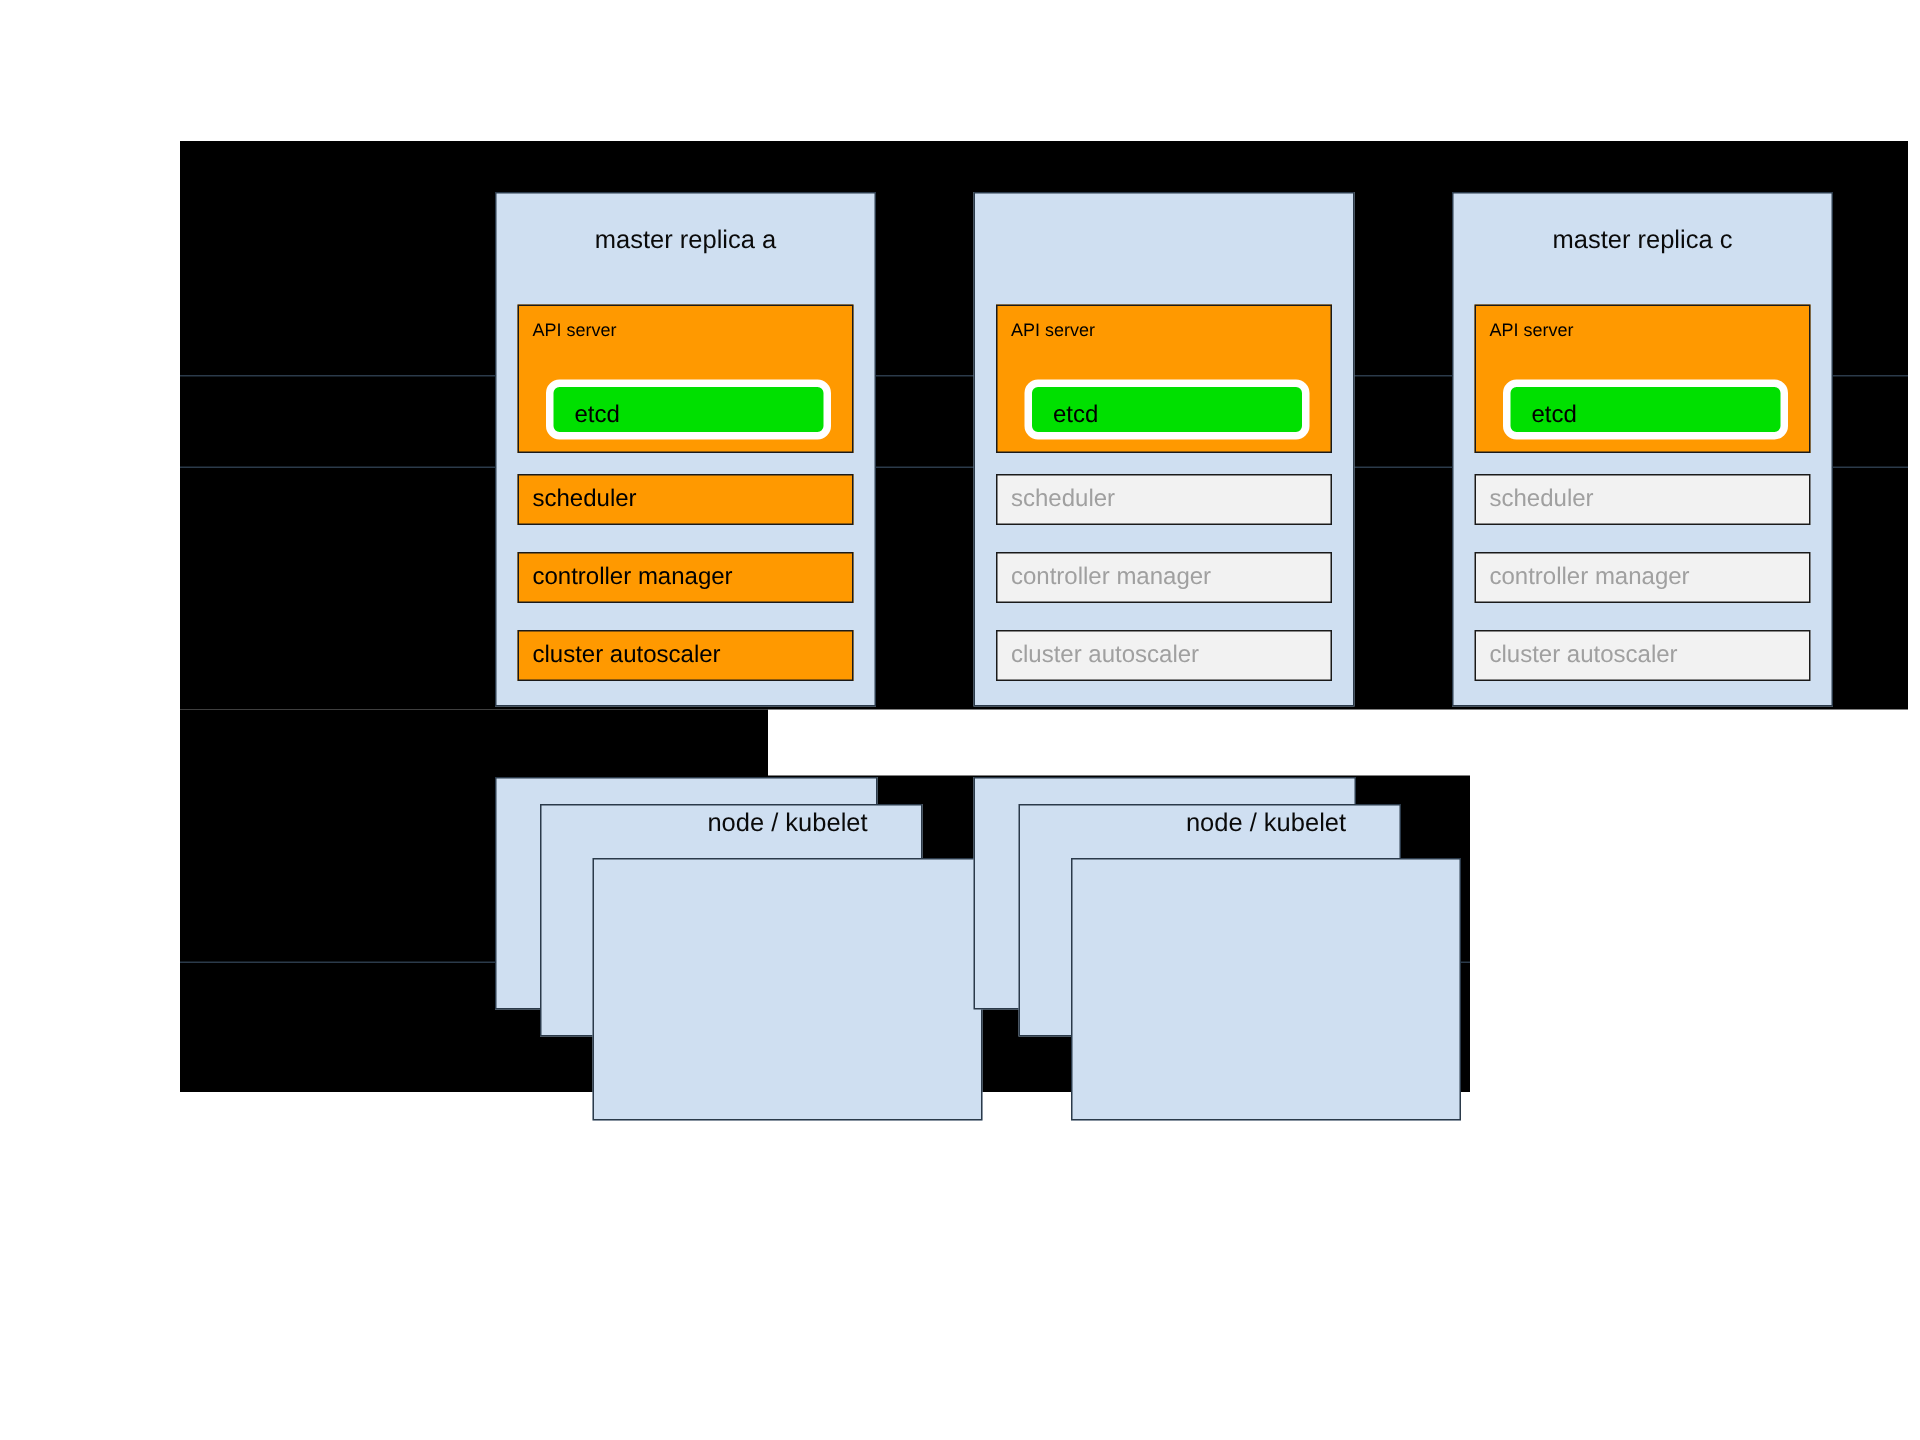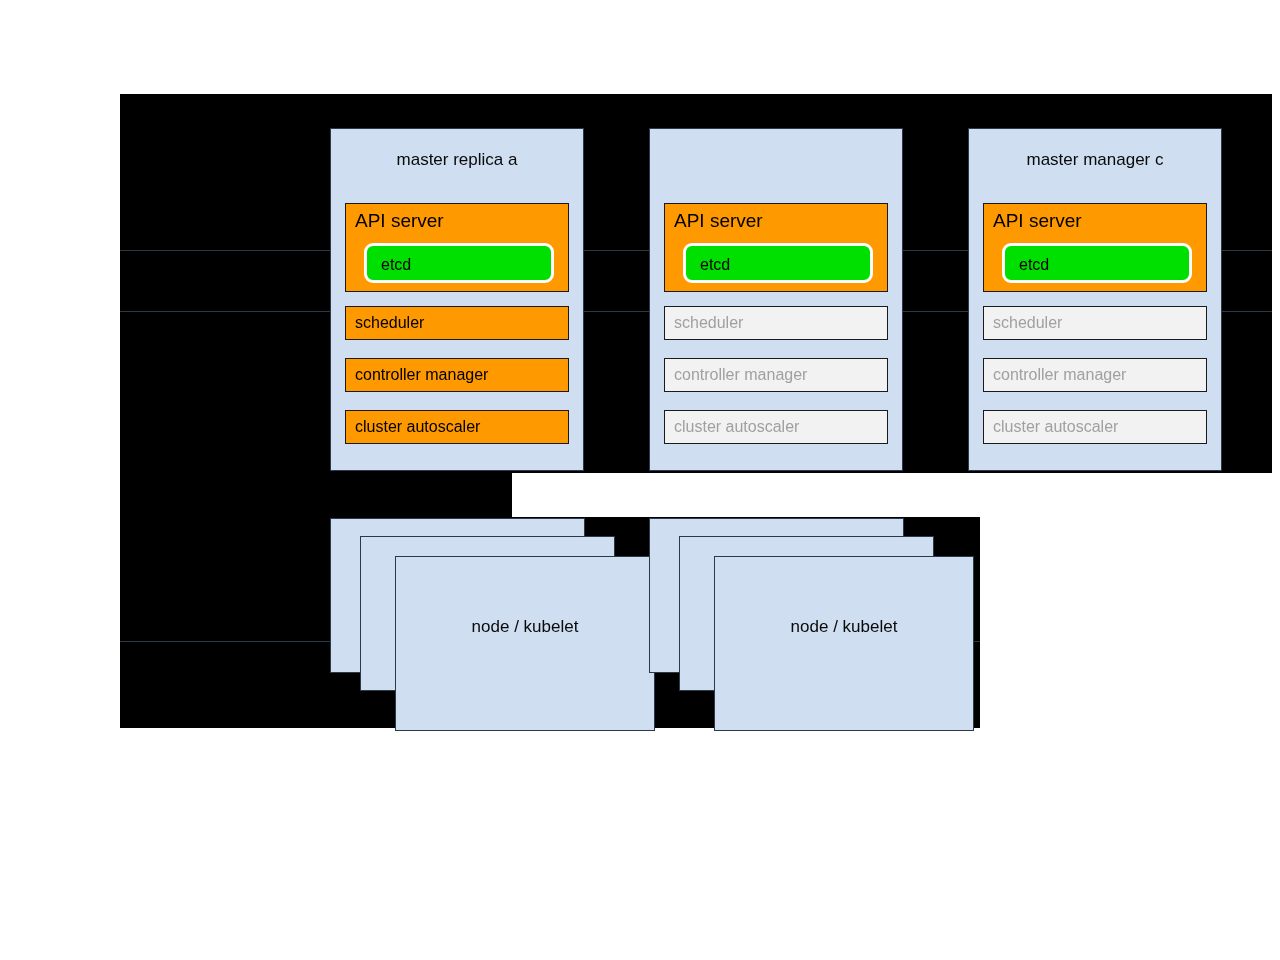--- a/index.html
+++ b/index.html
@@ -116,52 +116,52 @@
 
   
   .api-block {
     box-sizing: border-box;
     background: #ff9900;
     border: 1px solid #1a1a1a;
     margin-bottom: 14px;
     padding-bottom: 8px;
   }
   .api-label {
-    font-size: 19px;
+    font-size: 12px;
     color: #000000;
-    padding: 8px 0 14px 9px;
+    padding: 8px 0 24px 9px;
     line-height: 17px;
   }
   .etcd {
     margin: 0 14px 0 18px;
     height: 40px;
     line-height: 38px;
     box-sizing: border-box;
     background: #00e000;
-    border: 3px solid #ffffff;
+    border: 5px solid #ffffff;
     border-radius: 9px;
     padding-left: 14px;
     font-size: 16px;
     color: #000000;
   }
 
   
   .node-stack {
     position: absolute;
   }
   .node-card {
     position: absolute;
     background: #cfdff1;
     border: 1px solid #2b3a4a;
     box-sizing: border-box;
   }
   .node-card.l1 { left: 0;    top: 0;    width: 255px; height: 155px; }
   .node-card.l2 { left: 30px; top: 18px; width: 255px; height: 155px; }
-  .node-card.l3 { left: 65px; top: 38px; width: 260px; height: 175px;
-                  display: flex; align-items: center; justify-content: center; }
+  .node-card.l3 { left: 65px; top: 54px; width: 260px; height: 175px;
+                  display: flex; justify-content: center; }
   .node-label {
     font-size: 17px;
     color: #0a0a0a;
     margin-top: -34px;
   }
 </style>
 </head>
 <body>
 
 <div id="canvas">
@@ -195,21 +195,21 @@
         <div class="api-label">API server</div>
         <div class="etcd">etcd</div>
       </div>
       <div class="comp inactive">scheduler</div>
       <div class="comp inactive">controller manager</div>
       <div class="comp inactive">cluster autoscaler</div>
     </div>
   </div>
 
   <div class="replica" style="left:968px; top:128px; width:254px; height:343px;">
-    <div class="replica-title">master manager c</div>
+    <div class="replica-title">master replica c</div>
     <div class="comp-list">
       <div class="api-block">
         <div class="api-label">API server</div>
         <div class="etcd">etcd</div>
       </div>
       <div class="comp inactive">scheduler</div>
       <div class="comp inactive">controller manager</div>
       <div class="comp inactive">cluster autoscaler</div>
     </div>
   </div>

